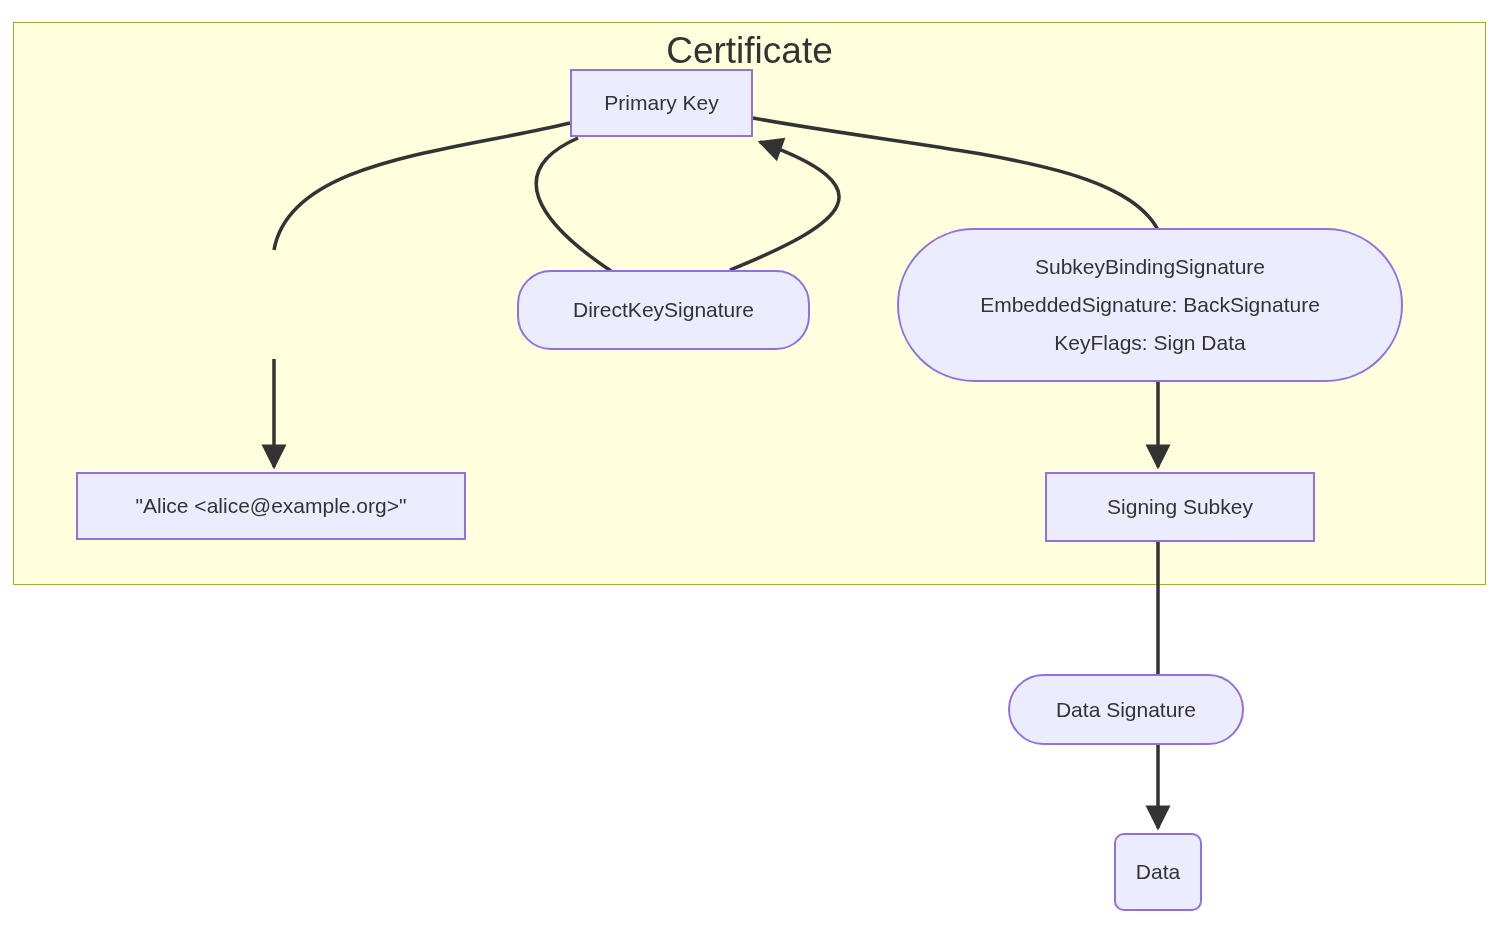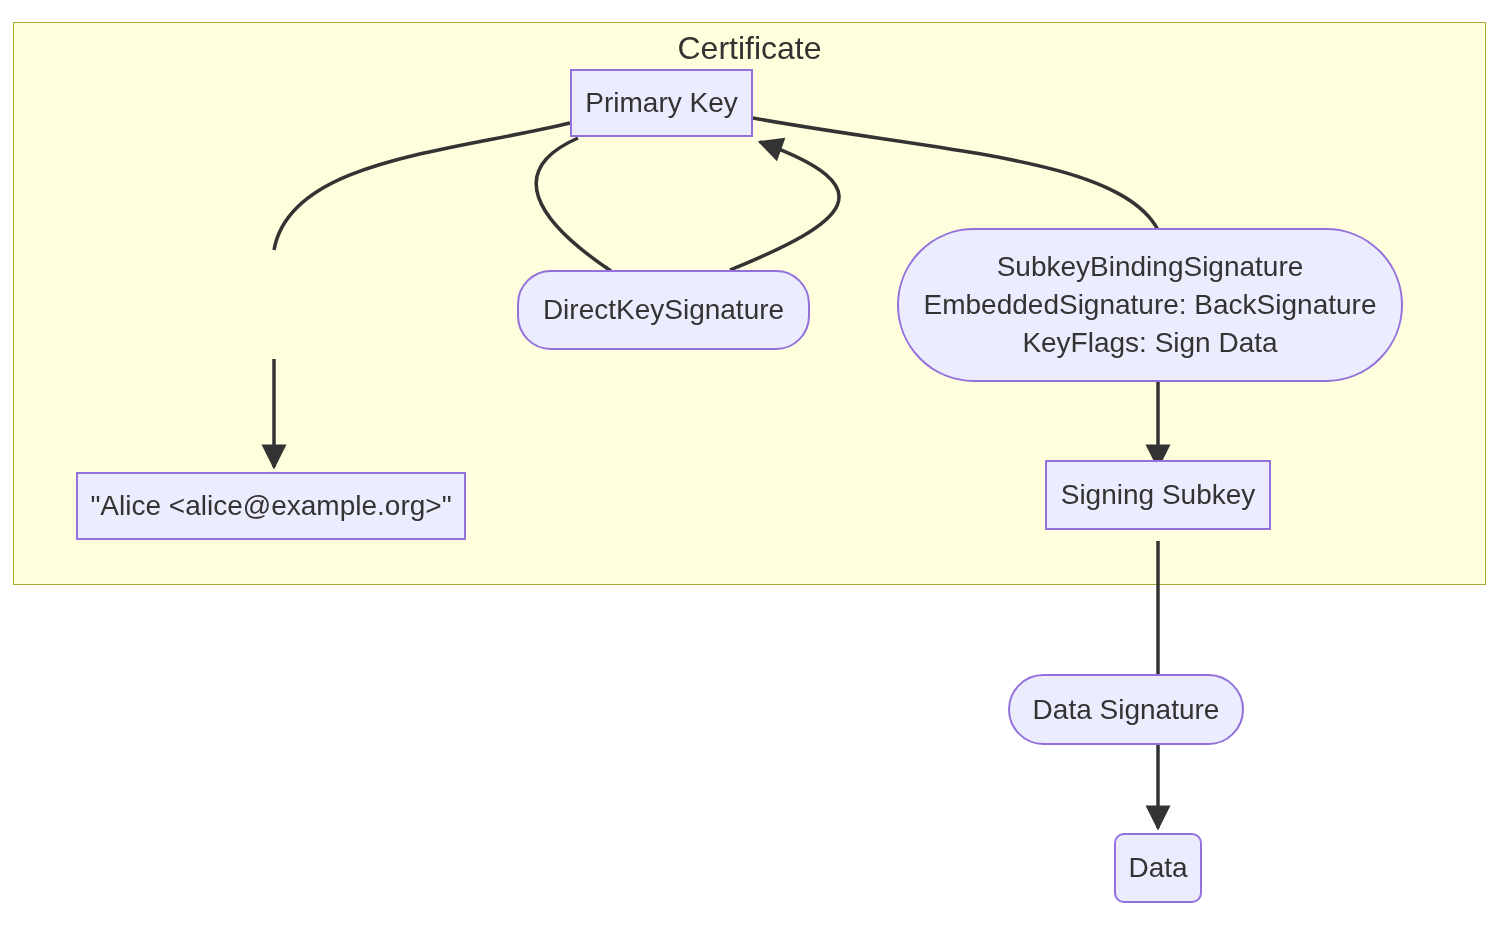--- a/index.html
+++ b/index.html
@@ -18,21 +18,21 @@
     width: 1473px; height: 563px;
     background: var(--cluster_fill, #ffffde);
     border: 1.5px solid var(--cluster_border, #aaaa33);
     box-sizing: border-box;
     z-index: 0;
   }
   .cluster-label {
     position: absolute;
     top: 7px; left: 0; right: 0;
     text-align: center;
-    font-size: 32px;
+    font-size: 37px;
     font-weight: 400;
   }
   svg.edges {
     position: absolute;
     left: 0; top: 0;
     width: 1500px; height: 927px;
     z-index: 1;
     pointer-events: none;
   }
   .edge {
@@ -44,32 +44,32 @@
   .node {
     position: absolute;
     box-sizing: border-box;
     background: var(--node_fill, #ececff);
     border: 2px solid var(--node_border, #9370db);
     display: flex;
     flex-direction: column;
     align-items: center;
     justify-content: center;
     text-align: center;
-    font-size: 28px;
+    font-size: 21px;
     line-height: 38px;
     z-index: 2;
   }
   .n-primary-key            { left: 570px;  top: 69px;  width: 183px; height: 68px; }
   .n-positive-certification { left: 124px;  top: 250px; width: 304px; height: 110px; border-radius: 55px; }
   .n-direct-key-signature   { left: 517px;  top: 270px; width: 293px; height: 80px;  border-radius: 34px; }
   .n-subkey-binding-signature { left: 897px; top: 228px; width: 506px; height: 154px; border-radius: 77px; justify-content: center; }
   .n-user-id                { left: 76px;   top: 472px; width: 390px; height: 68px; }
-  .n-signing-subkey         { left: 1045px; top: 460px; width: 226px; height: 70px; }
+  .n-signing-subkey         { left: 1045px; top: 472px; width: 270px; height: 70px; }
   .n-data-signature         { left: 1008px; top: 674px; width: 236px; height: 71px;  border-radius: 35.5px; }
-  .n-data                   { left: 1114px; top: 833px; width: 88px;  height: 70px;  border-radius: 10px; }
+  .n-data                   { left: 1114px; top: 833px; width: 88px;  height: 78px;  border-radius: 10px; }
 </style>
 </head>
 <body>
 
 <div class="canvas">
 
   <div class="cluster">
     <div class="cluster-label">Certificate</div>
   </div>
 

